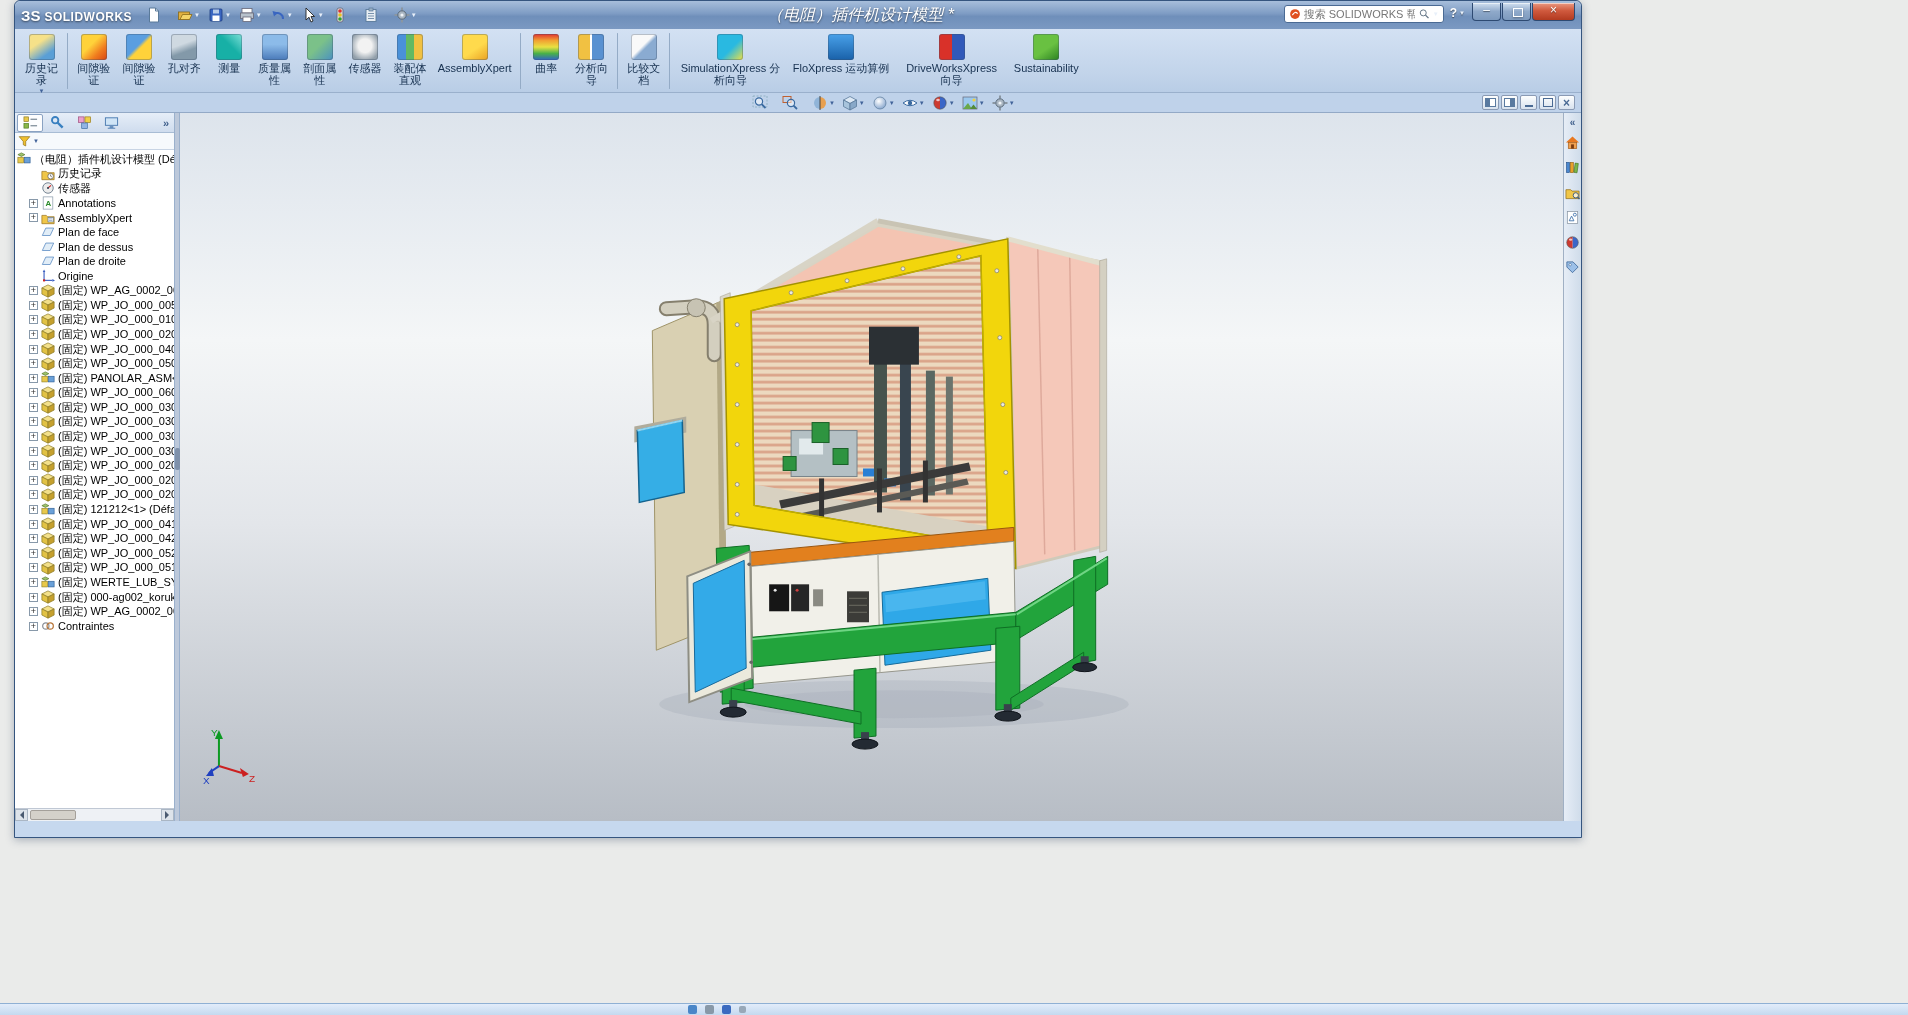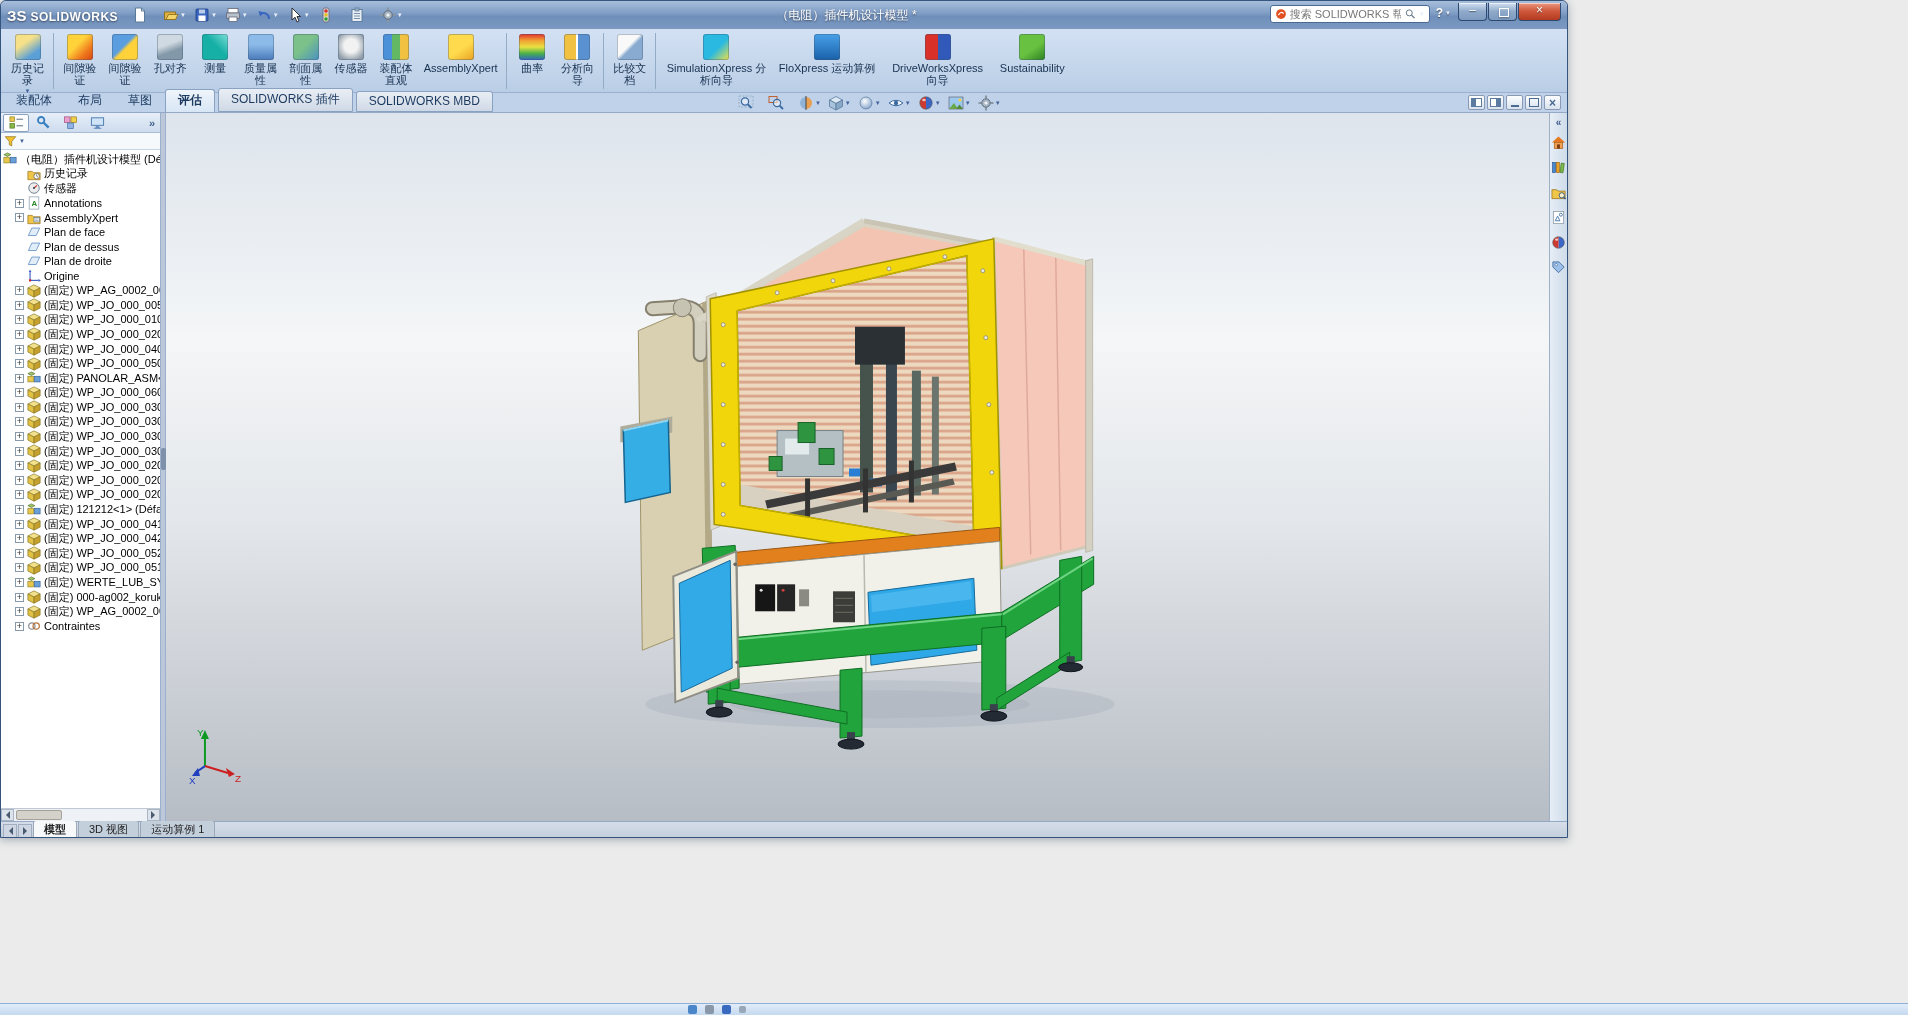--- a/index.html
+++ b/index.html
@@ -1,37 +1,37 @@
 <!DOCTYPE html>
 <html><head>
 <meta charset="utf-8">
 <style>
   * { margin:0; padding:0; box-sizing:border-box; }
   html,body { width:1908px; height:1015px; overflow:hidden; background:#eaebea;
     font-family:"Liberation Sans", sans-serif; font-size:12px; }
   .desktop { position:absolute; inset:0; }
 
   
-  .app { position:absolute; left:0; top:0; width:1568px; height:838px;
+  .app { position:absolute; left:14px; top:0; width:1568px; height:838px;
     border:1px solid #35557f; border-radius:6px 6px 0 0; background:#c6d8ee;
     box-shadow:0 2px 8px rgba(40,60,90,.35); overflow:hidden; }
 
   
   .titlebar { position:relative; height:28px;
     background:linear-gradient(#a7bedb, #7e9cc4 45%, #6f8fba 55%, #7b99c2);
     display:flex; align-items:center; padding:0 6px; color:#fff; border-radius:6px 6px 0 0; }
   .brand { display:flex; align-items:baseline; gap:4px; width:122px; flex:none; }
   .brand .mark { font-weight:bold; font-size:15px; text-shadow:0 1px 2px rgba(0,0,0,.5); }
   .brand .bname { font-weight:bold; font-size:12px; letter-spacing:.5px; text-shadow:0 1px 2px rgba(0,0,0,.5); }
   .qtools { display:flex; align-items:center; gap:2px; }
   .qbtn { display:flex; align-items:center; gap:1px; padding:2px 3px; border-radius:2px; }
   .qbtn svg { width:16px; height:16px; }
   .qcaret { font-size:6px; color:#e8f0fa; }
-  .titletext { position:absolute; left:54%; transform:translateX(-50%); font-size:12px;
-    color:#fff; text-shadow:0 1px 2px rgba(0,0,0,.55); white-space:nowrap; }
+  .titletext { position:absolute; left:54%; transform:translateX(-50%); font-size:16px;
+    color:#fff; text-shadow:0 1px 2px rgba(0,0,0,.55); white-space:nowrap;font-style:italic; }
   .tb-right { margin-left:auto; display:flex; align-items:flex-start; gap:6px; height:100%; padding-top:2px; }
   .sbox { width:160px; height:18px; background:#fff; border:1px solid #4a6a94; border-radius:3px;
     display:flex; align-items:center; gap:3px; padding:0 4px; color:#777; font-size:11px; margin-top:2px; }
   .sbox svg { width:12px; height:12px; flex:none; }
   .sbox .ph { flex:1; overflow:hidden; white-space:nowrap; }
   .helpbtn { display:flex; align-items:center; gap:2px; margin-top:3px; font-weight:bold;
     text-shadow:0 1px 1px rgba(0,0,0,.5); }
   .wbtns { display:flex; }
   .wbtn { width:29px; height:18px; border:1px solid #2e4a72; border-top:none;
     border-radius:0 0 4px 4px; background:linear-gradient(#d2e0f0,#8fa9ca 50%,#7d9abe);
@@ -589,35 +589,20 @@
 
         <div class="rbtn wide">
           <span class="ri ri-sustain"></span>
           <span class="rlabel">Sustainability</span>
           <span class="rcaret" style="visibility: hidden;">▼</span>
         </div>
 
     </div>
 
     <div class="tabrow">
-      <span style="display:flex;align-items:flex-end;">
-
-          <span class="ctab"><span>装配体</span></span>
-
-          <span class="ctab"><span>布局</span></span>
-
-          <span class="ctab"><span>草图</span></span>
-
-          <span class="ctab active"><span>评估</span></span>
-
-          <span class="ctab boxed"><span>SOLIDWORKS 插件</span></span>
-
-          <span class="ctab boxed"><span>SOLIDWORKS MBD</span></span>
-
-      </span>
       <span class="headsup">
 
           <span class="hbtn">
             <svg>
               <use href="#sym-zoomfit"></use>
             </svg>
             <span class="hcaret" style="visibility: hidden;">▼</span>
           </span>
 
           <span class="hbtn">
@@ -1201,37 +1186,20 @@
             <span class="tp-tab">
               <svg>
                 <use href="#sym-tag"></use>
               </svg>
             </span>
 
         </span>
       </div>
     </div>
 
-    <div class="modeltabs">
-      <span class="mnav">
-          <span class="tri-l"></span>
-        </span>
-      <span class="mnav">
-          <span class="tri-r"></span>
-        </span>
-      <span style="display:flex;align-items:flex-end;">
-
-          <span class="mtab active"><span>模型</span></span>
-
-          <span class="mtab"><span>3D 视图</span></span>
-
-          <span class="mtab"><span>运动算例 1</span></span>
-
-      </span>
-    </div>
   </div>
 
   <div class="taskbar">
     <span class="tbicons">
 
         <span class="tbi tb-a"></span>
 
         <span class="tbi tb-b"></span>
 
         <span class="tbi tb-c"></span>

